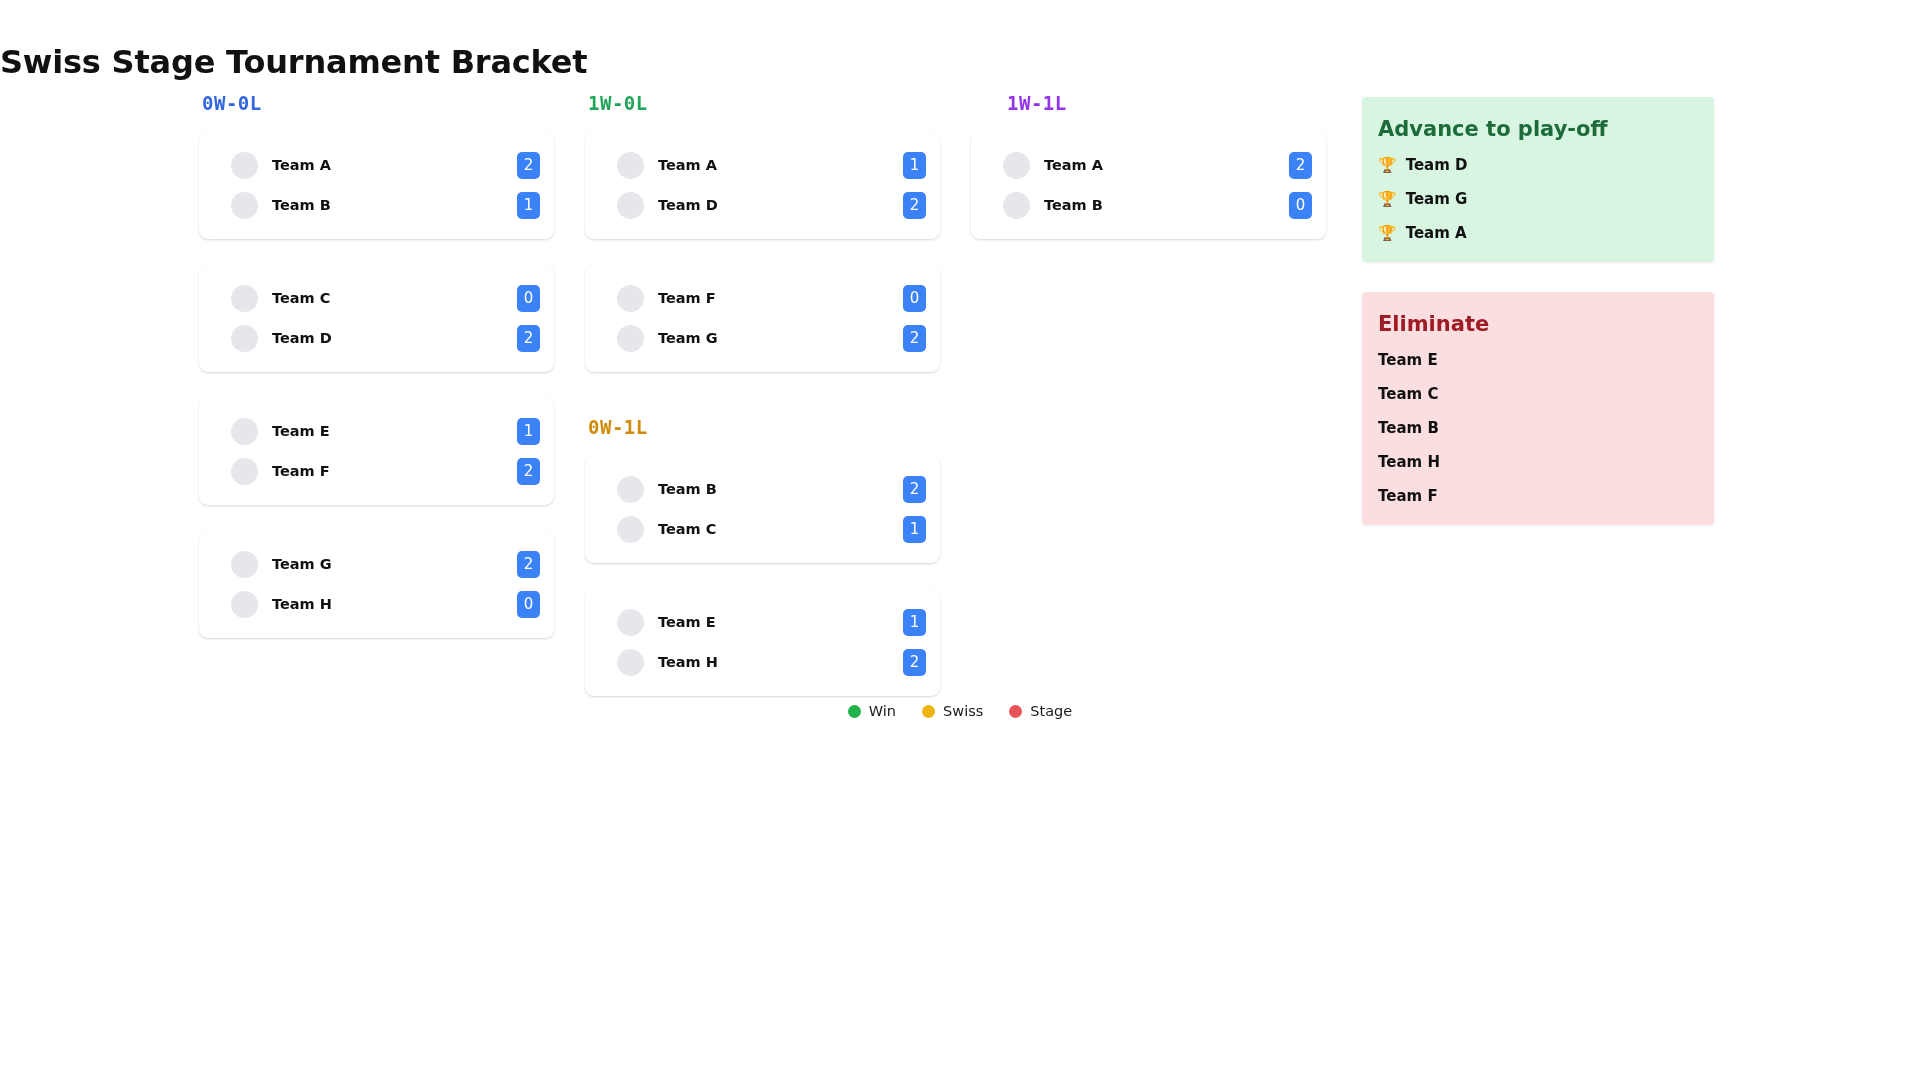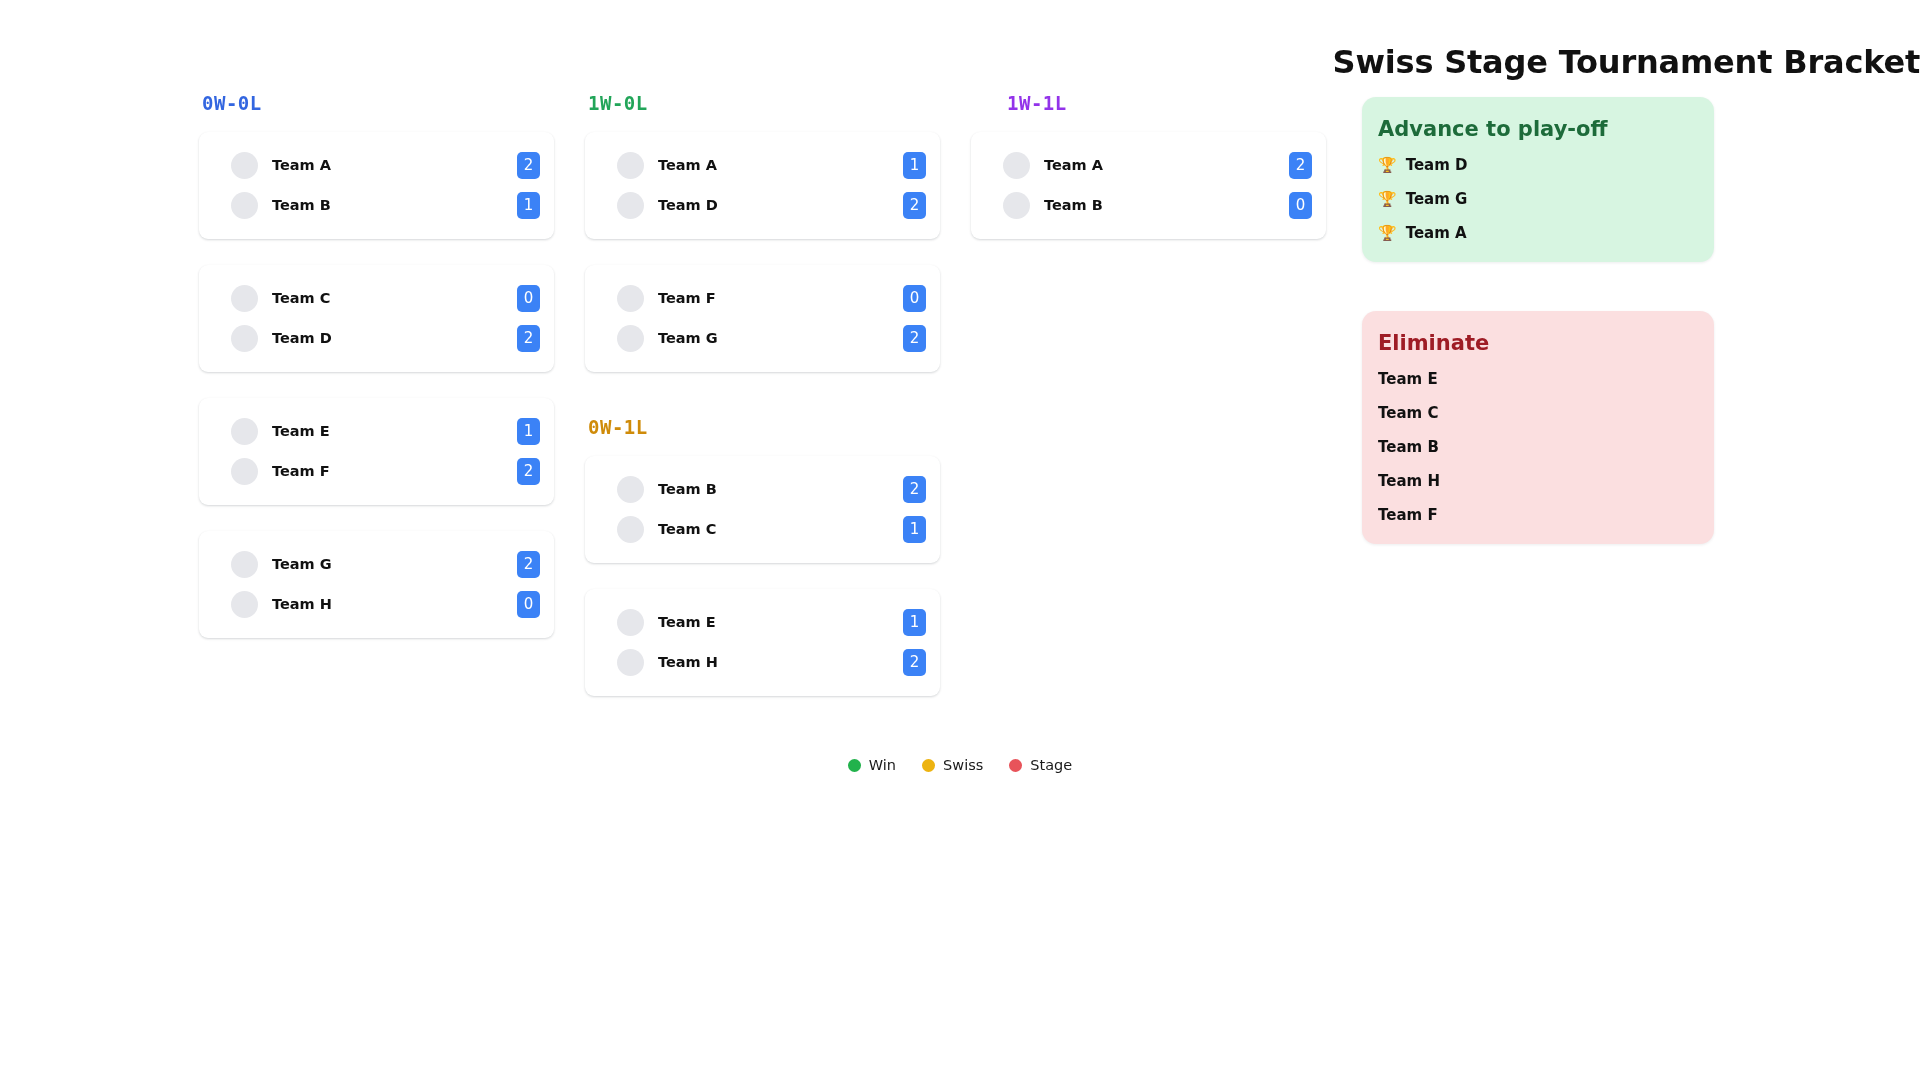--- a/index.html
+++ b/index.html
@@ -19,21 +19,21 @@
     height: 1080px;
     background: #ffffff;
   }
 
   
   .page-title {
     position: absolute;
     top: 22px;
     left: 0;
     width: 1920px;
-    text-align: right;
+    text-align: left;
     font-size: 32px;
     font-weight: bold;
     color: #111111;
     letter-spacing: -0.2px;
   }
 
   
   .board {
     position: absolute;
     top: 92px;
@@ -109,33 +109,33 @@
 
   
   .side-panels {
     position: absolute;
     top: 97px;
     left: 1362px;
     width: 352px;
   }
 
   .panel {
-    border-radius: 14px;
+    border-radius: 4px;
     padding: 20px 16px 20px 16px;
   }
 
   .panel-advance {
     background: #d7f5e1;
     box-shadow: 0 1px 3px rgba(16,24,40,0.08);
   }
 
   .panel-eliminate {
     background: #fbdfe0;
     box-shadow: 0 1px 3px rgba(16,24,40,0.08);
-    margin-top: 49px;
+    margin-top: 30px;
   }
 
   .panel-title {
     font-size: 21px;
     font-weight: bold;
     margin: 0 0 15px 0;
   }
   .panel-advance .panel-title { color: #1d6b3a; }
   .panel-eliminate .panel-title { color: #9e1c25; }
 
@@ -151,21 +151,21 @@
 
   .trophy-icon {
     font-size: 15px;
     margin-right: 9px;
     line-height: 1;
   }
 
   
   .legend {
     position: absolute;
-    top: 757px;
+    top: 703px;
     left: 0;
     width: 1920px;
     display: flex;
     justify-content: center;
     align-items: center;
     gap: 26px;
   }
 
   .legend-item {
     display: flex;

